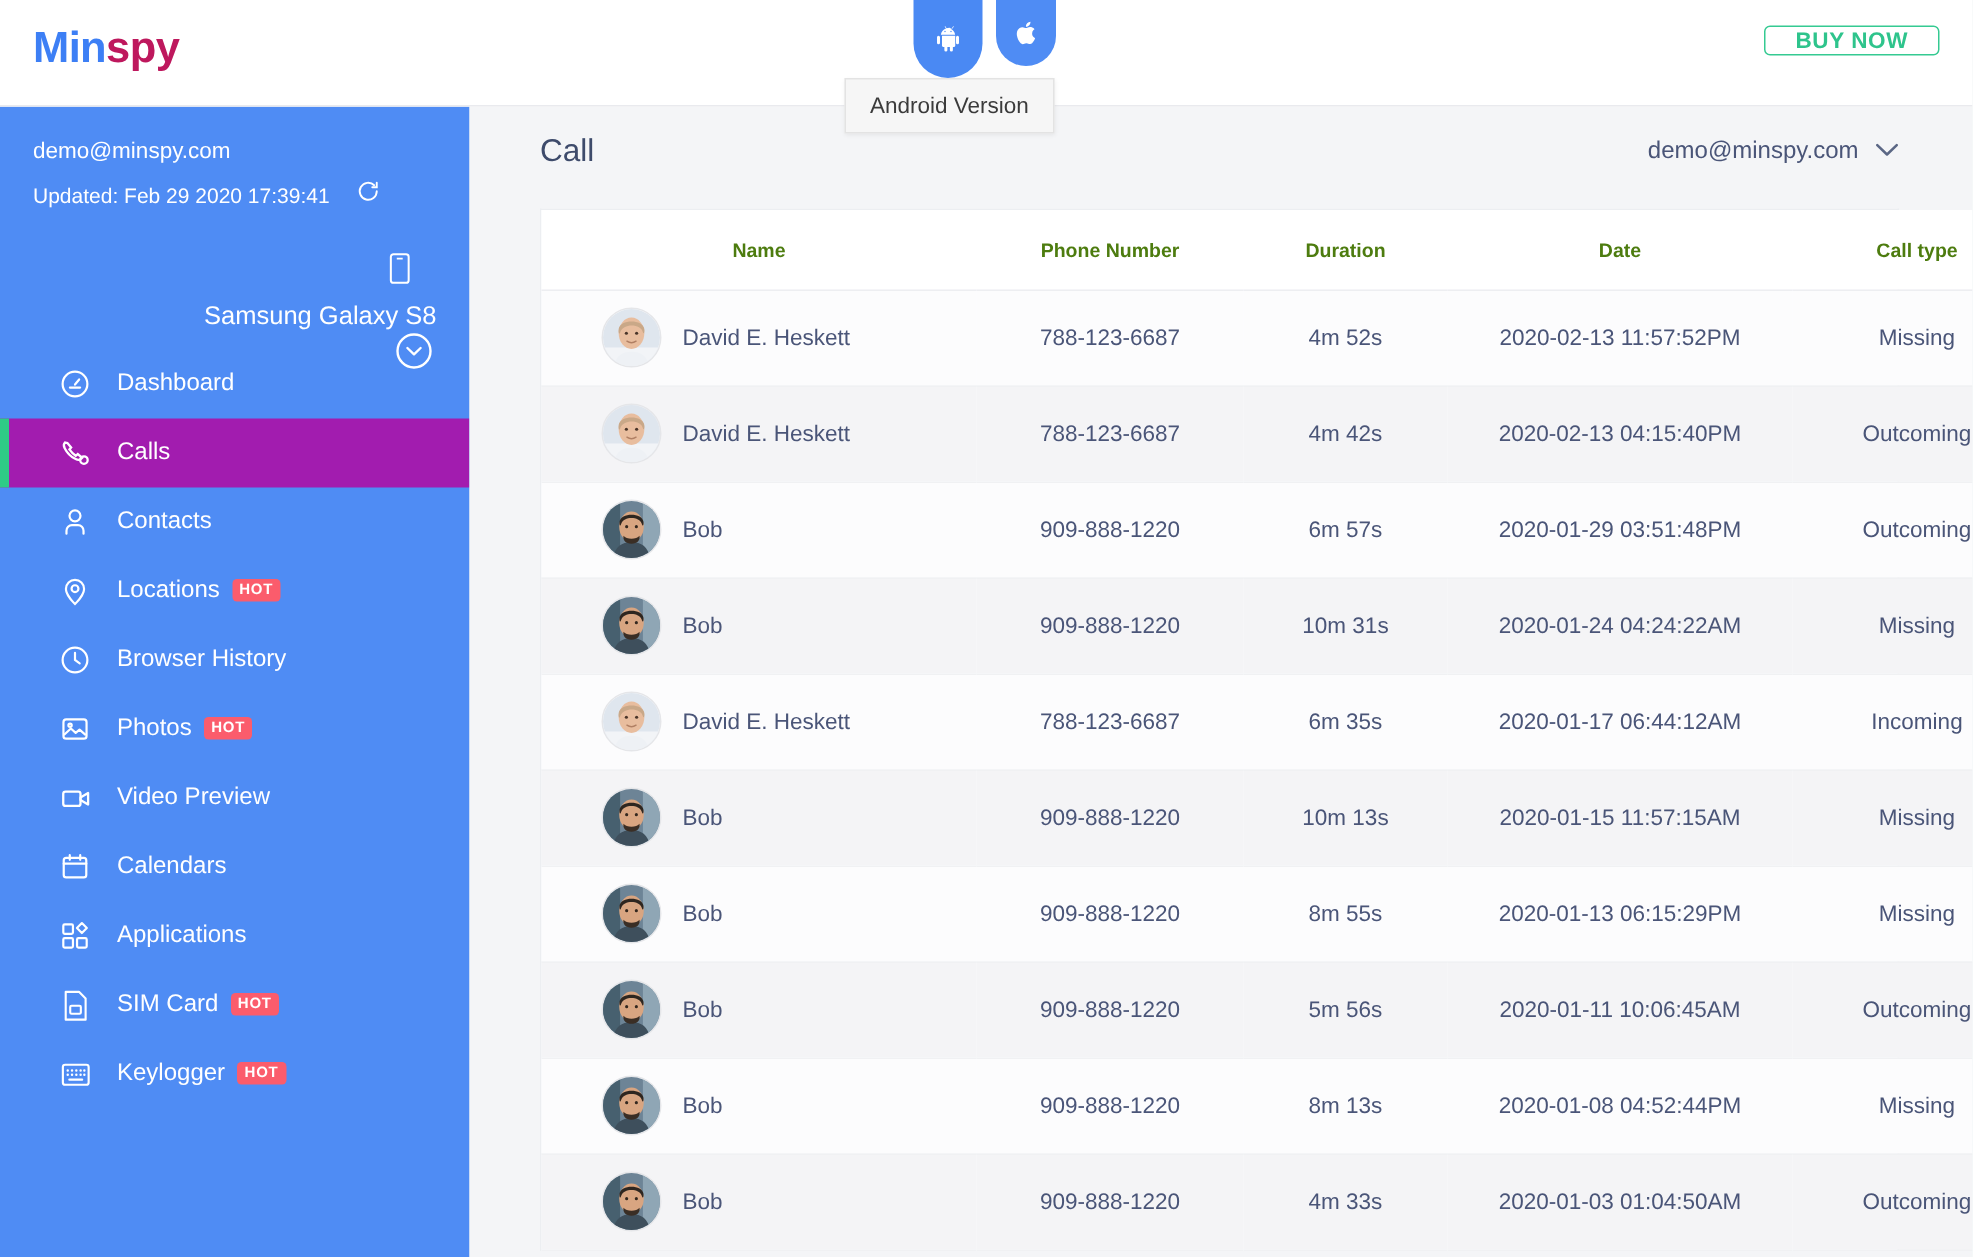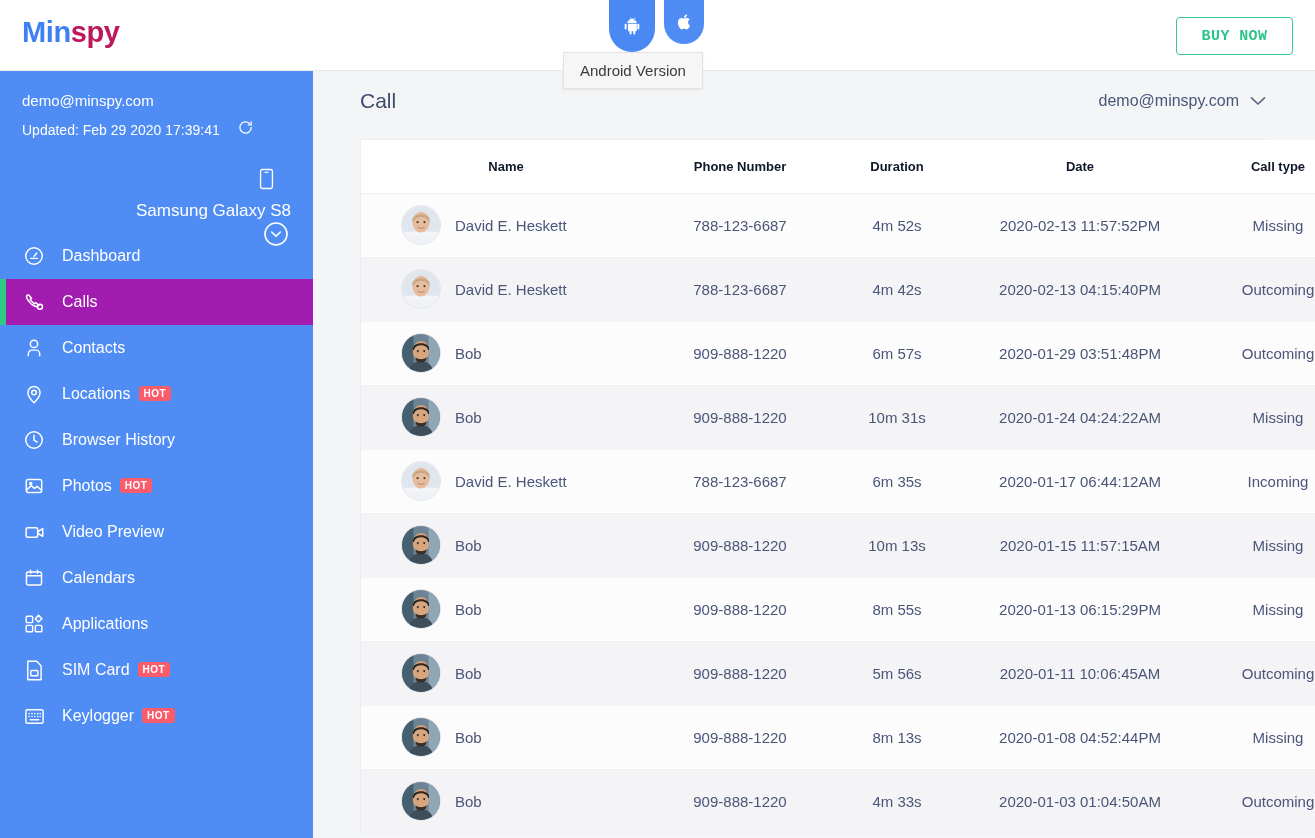--- a/index.html
+++ b/index.html
@@ -48,27 +48,27 @@
     border: 1px solid #e3e3e3;
     padding: 9px 16px;
     font-size: 15px; color: #3b3b3b;
     white-space: nowrap;
     box-shadow: 0 1px 3px rgba(0,0,0,.07);
     z-index: 31;
   }
 
   .buy-now {
     position: absolute; right: 22px; top: 17px;
-    width: 117px; height: 38px;
+    width: 117px; height: 20px;
     border: 1px solid #35ca92; border-radius: 4px;
     background: #fff; color: #2ec48c;
     font-size: 15px; font-weight: bold; letter-spacing: .4px;
     display: flex; align-items: center; justify-content: center;
     cursor: pointer;
-    font-family: Liberation Mono, monospace;
+    font-family: Liberation Sans, sans-serif;
   }
 
   
   .sidebar {
     position: absolute; left: 0; top: 71px;
     width: 313px; height: 767px;
     background: #4f8cf4;
     overflow: hidden;
   }
   .sb-account { padding: 20px 22px 0 22px; color: #fff; }
@@ -85,21 +85,21 @@
     color: #fff; cursor: pointer; flex-direction: column;
   }
   .sb-device .dev-icon { width: 34px; flex: 0 0 34px; }
   .sb-device .dev-name { font-size: 17px; flex: 1; padding-left: 8px; }
   .sb-device .dev-caret { width: 28px; flex: 0 0 28px; }
 
   .sb-nav { margin-top: 14px; }
   .nav-item {
     position: relative; height: 46px;
     display: flex; align-items: center;
-    padding-left: 16px; color: #fff; cursor: pointer;
+    padding-left: 32px; color: #fff; cursor: pointer;
   }
   .nav-item .n-icon {
     width: 36px; flex: 0 0 36px;
     display: flex; align-items: center; justify-content: center;
   }
   .nav-item .n-label { font-size: 16px; padding-left: 10px; white-space: nowrap; }
   .nav-item .n-chev { position: absolute; right: 24px; top: 50%; transform: translateY(-50%); }
   .nav-item.active { background: #a21caf; }
   .nav-item.active::before {
     content: ""; position: absolute; left: 0; top: 0;
@@ -131,21 +131,21 @@
   }
 
   .table-card {
     margin: 8px 49px 0 47px;
     background: #fff;
     border: 1px solid #eceef1;
     border-bottom: none;
   }
   table { width: 100%; border-collapse: collapse; table-layout: fixed; }
   thead th {
-    font-size: 13px; font-weight: bold; color: #0f172a;
+    font-size: 13px; font-weight: bold; color: #4d7c0f;
     height: 53px; text-align: center;
     border-bottom: 1px solid #edeef1;
     background: #fff;
   }
   tbody td {
     height: 64px; font-size: 15px; color: #4a5578;
     text-align: center; border-bottom: 1px solid #f0f1f3;
     vertical-align: middle;
   }
   tbody tr:nth-child(odd) { background: #fcfcfd; }

